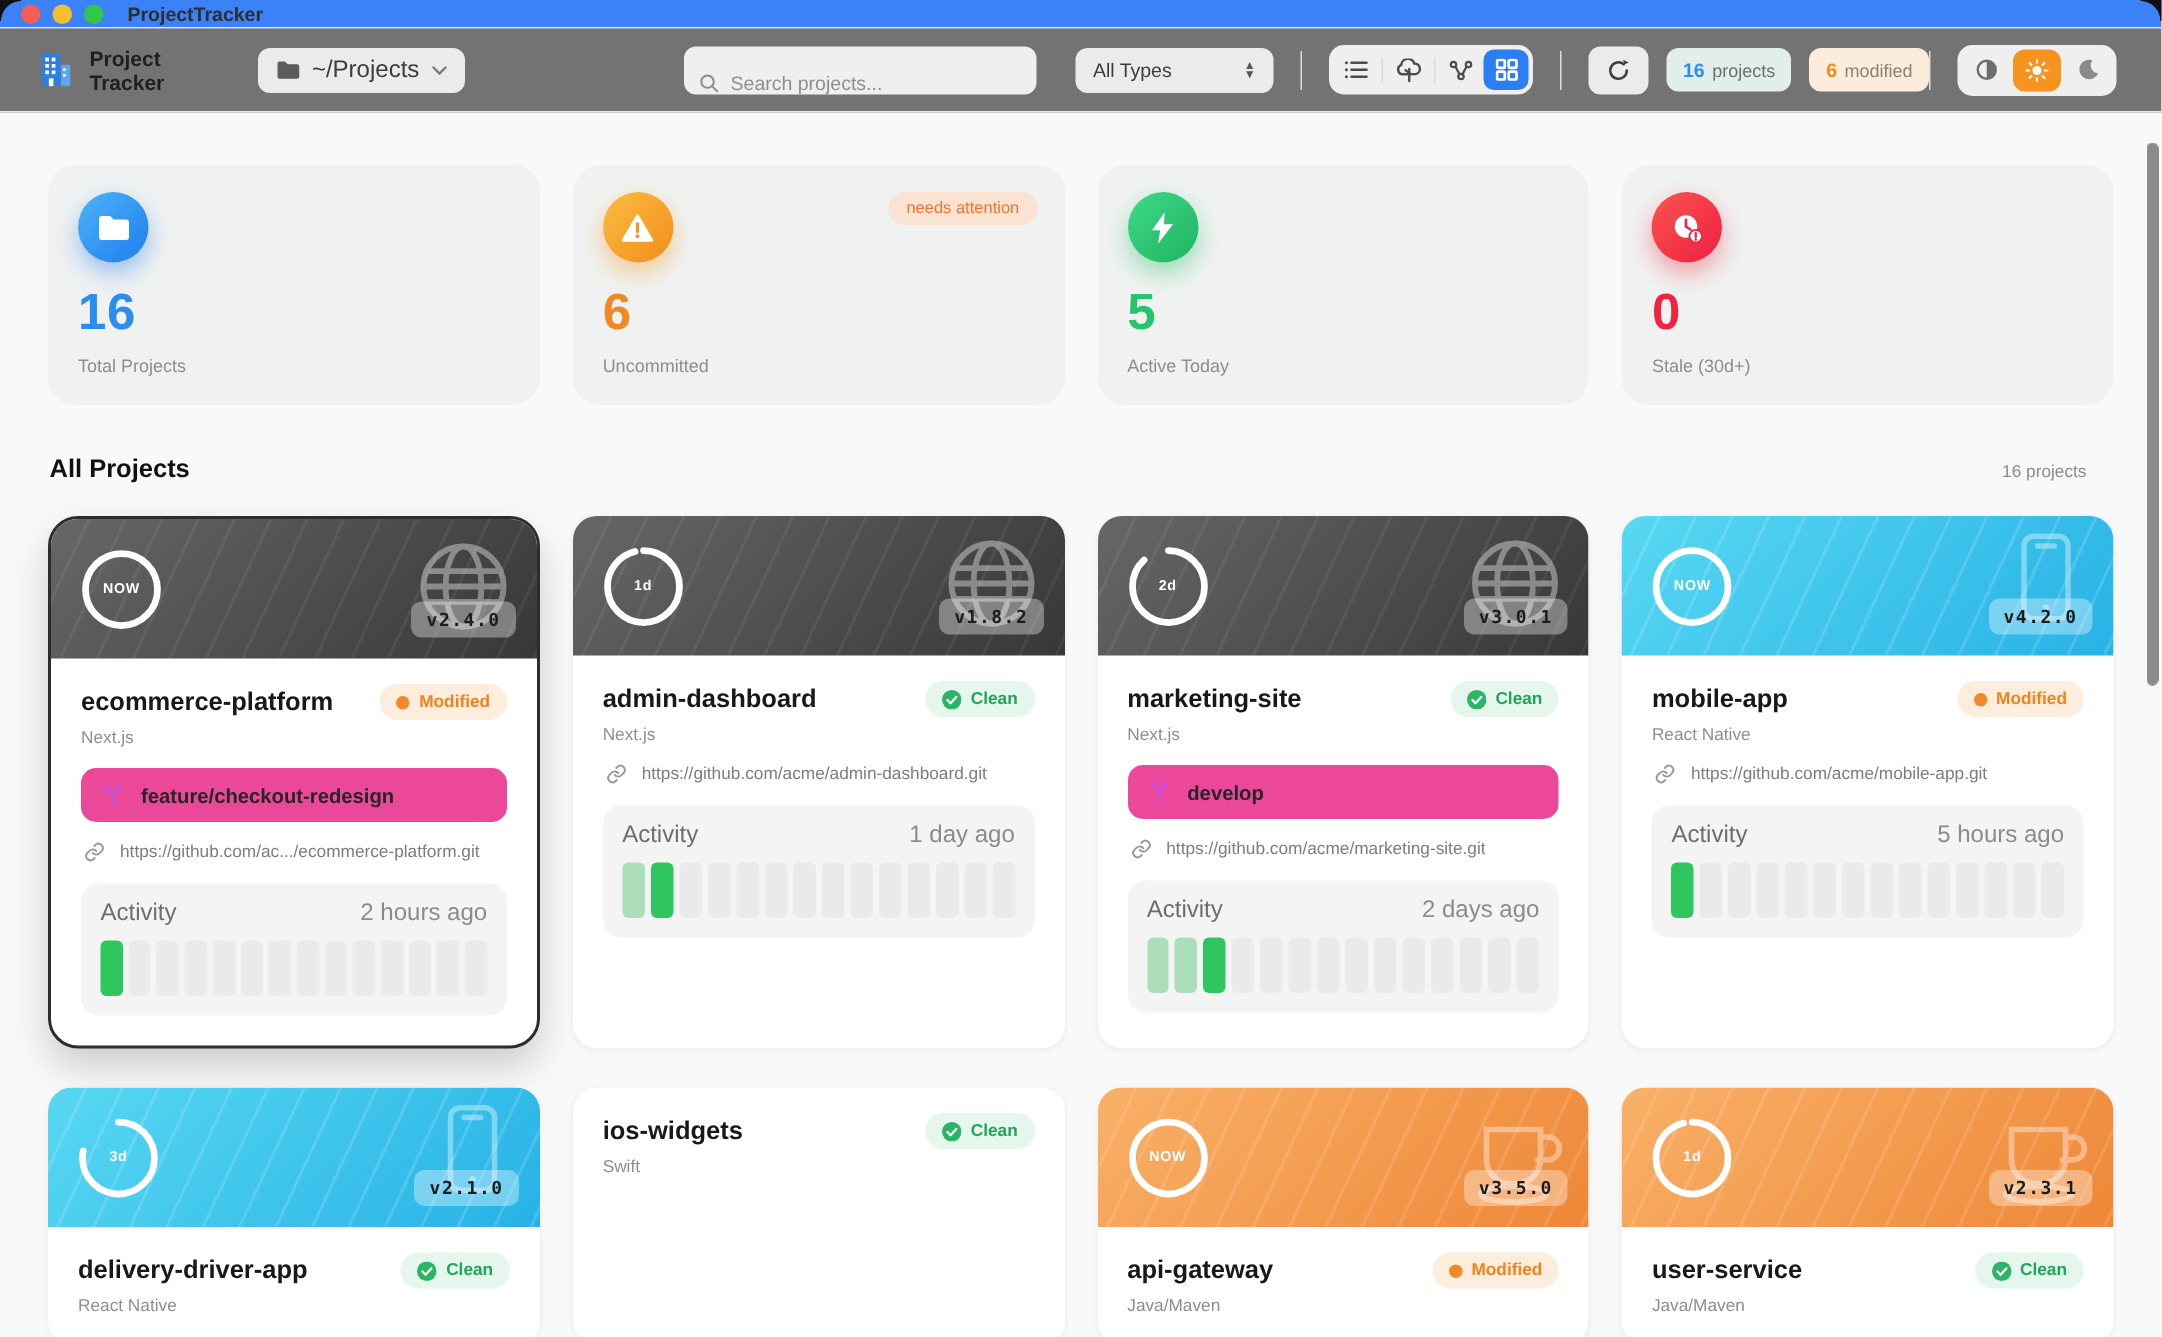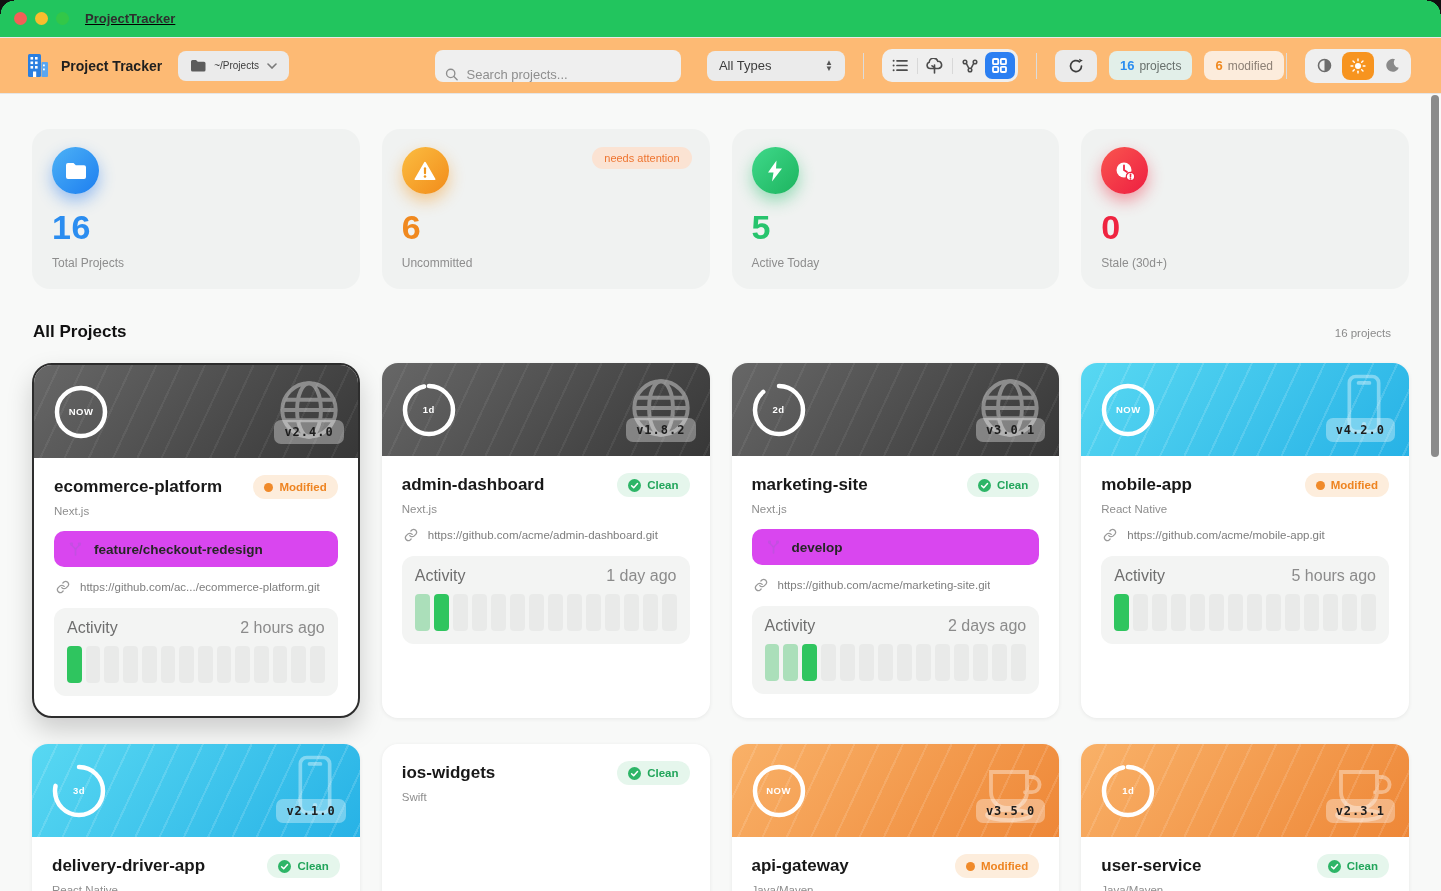--- a/index.html
+++ b/index.html
@@ -5,36 +5,36 @@
   * { margin:0; padding:0; box-sizing:border-box; }
   html,body { width:1441px; height:891px; overflow:hidden; background:#f8f9f8;
     font-family:"Liberation Sans", sans-serif; }
 
   
   .corner { position:fixed; top:0; width:14px; height:14px; z-index:99; }
   .corner.left  { left:0;  background:radial-gradient(circle at 100% 100%, transparent 13px, #111 13.5px); }
   .corner.right { right:0; background:radial-gradient(circle at 0 100%,   transparent 13px, #111 13.5px); }
 
   
-  .titlebar { height:38px; background:#22c55e; border-bottom:1px solid #e9e9e9;
-    display:flex; align-items:center; padding:0 14px;text-decoration:underline; }
+  .titlebar { height:19px; background:#3b82f6; border-bottom:1px solid #e9e9e9;
+    display:flex; align-items:center; padding:0 14px; }
   .traffic { display:flex; gap:8px; margin-right:16px; }
   .traffic span { width:13px; height:13px; border-radius:50%; display:block; }
   .tl-close { background:#f35f57; }
   .tl-min   { background:#f8bd2e; }
   .tl-max   { background:#33c748; }
   .win-title { font-size:13px; font-weight:bold; color:#2e2e2e; }
 
   
-  .toolbar { height:56px; background:#fdba74; border-bottom:1px solid #e6e6e6;
+  .toolbar { height:56px; background:#737373; border-bottom:1px solid #e6e6e6;
     display:flex; align-items:center; padding:0 16px; }
   .logo-badge { width:27px; height:27px; margin-left:8px; }
   .app-name { font-size:14px; font-weight:bold; color:#1f1f1f; margin-left:10px; }
   .pill { background:#ebebeb; border-radius:8px; height:30px; display:flex;
-    align-items:center; padding:0 12px; font-size:10px; color:#3c3c3c; }
+    align-items:center; padding:0 12px; font-size:16px; color:#3c3c3c; }
   .folder-pill { margin-left:16px; gap:8px; }
   .search-box { margin-left:146px; width:246px; height:32px; background:#efefef;
     border-radius:8px; display:flex; align-items:flex-end; padding:0 10px; gap:8px; }
   .search-box input { border:none; outline:none; background:transparent; font-size:13px;
     color:#333; width:100%; font-family:"Liberation Sans", sans-serif; }
   .search-box input::placeholder { color:#8e8e8e; }
   .type-select { margin-left:26px; width:138px; justify-content:space-between; font-size:13px; }
   .updown { display:flex; flex-direction:column; line-height:6px; font-size:8px; color:#555; font-weight:bold; }
   .tb-divider { width:1px; height:26px; background:#dcdcdc; margin:0 18px; }
   .view-group { background:#efefef; border-radius:10px; display:flex; align-items:center; padding:3px; }
@@ -103,21 +103,21 @@
      border-radius:7px; padding:5px 10px; letter-spacing:1px; }
   .card-body { padding:17px 20px 20px; }
   .title-row { display:flex; align-items:center; justify-content:space-between; }
   .proj-name { font-size:17px; font-weight:bold; color:#181818; }
   .status-badge { border-radius:12px; height:24px; display:flex; align-items:center; gap:6px;
      padding:0 11px; font-size:11.5px; font-weight:bold; }
   .status-badge.modified { background:#fdeddc; color:#ee8421; }
   .status-badge.clean { background:#e5f6ec; color:#22a55b; }
   .status-dot { width:9px; height:9px; border-radius:50%; background:#f08a2a; }
   .framework { font-size:11.5px; color:#8e8e8e; margin-top:6px; }
-  .branch-pill { margin-top:14px; background:#d946ef; border-radius:10px; height:36px;
+  .branch-pill { margin-top:14px; background:#ec4899; border-radius:10px; height:36px;
      display:flex; align-items:center; gap:11px; padding:0 14px; }
   .branch-name { font-size:13.5px; font-weight:bold; color:#262626; }
   .repo-row { display:flex; align-items:center; gap:10px; margin:13px 2px 0; }
   .repo-url { font-size:11.5px; color:#7d7d7d; white-space:nowrap; overflow:hidden; }
   .activity-box { margin-top:14px; background:#f3f4f3; border-radius:12px; padding:11px 13px 13px; }
   .activity-head { display:flex; justify-content:space-between; font-size:16px; }
   .activity-label { color:#6e6e6e; }
   .activity-time { color:#8b8b8b; }
   .bars { display:flex; gap:4px; margin-top:9px; }
   .bar { flex:1; height:37px; border-radius:4px; background:#e9eae9; }

